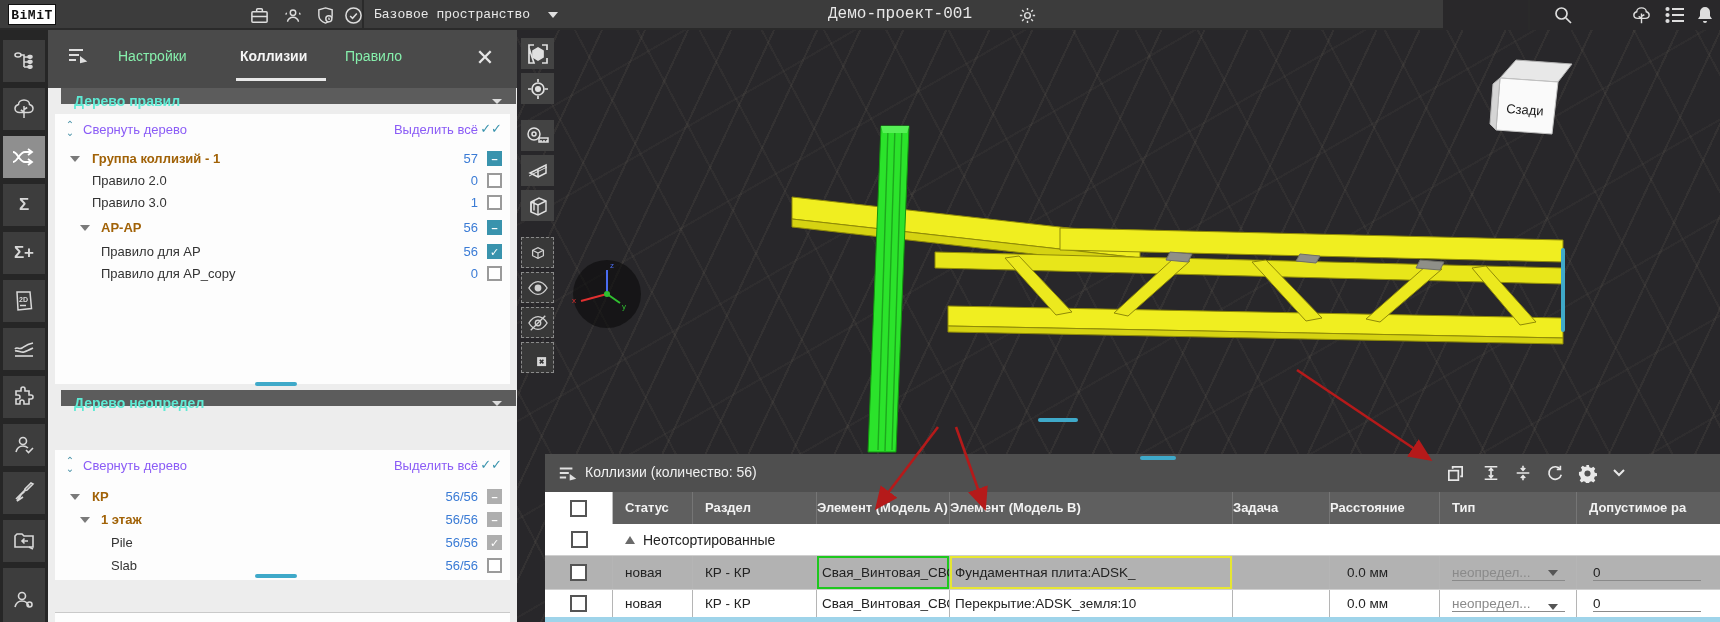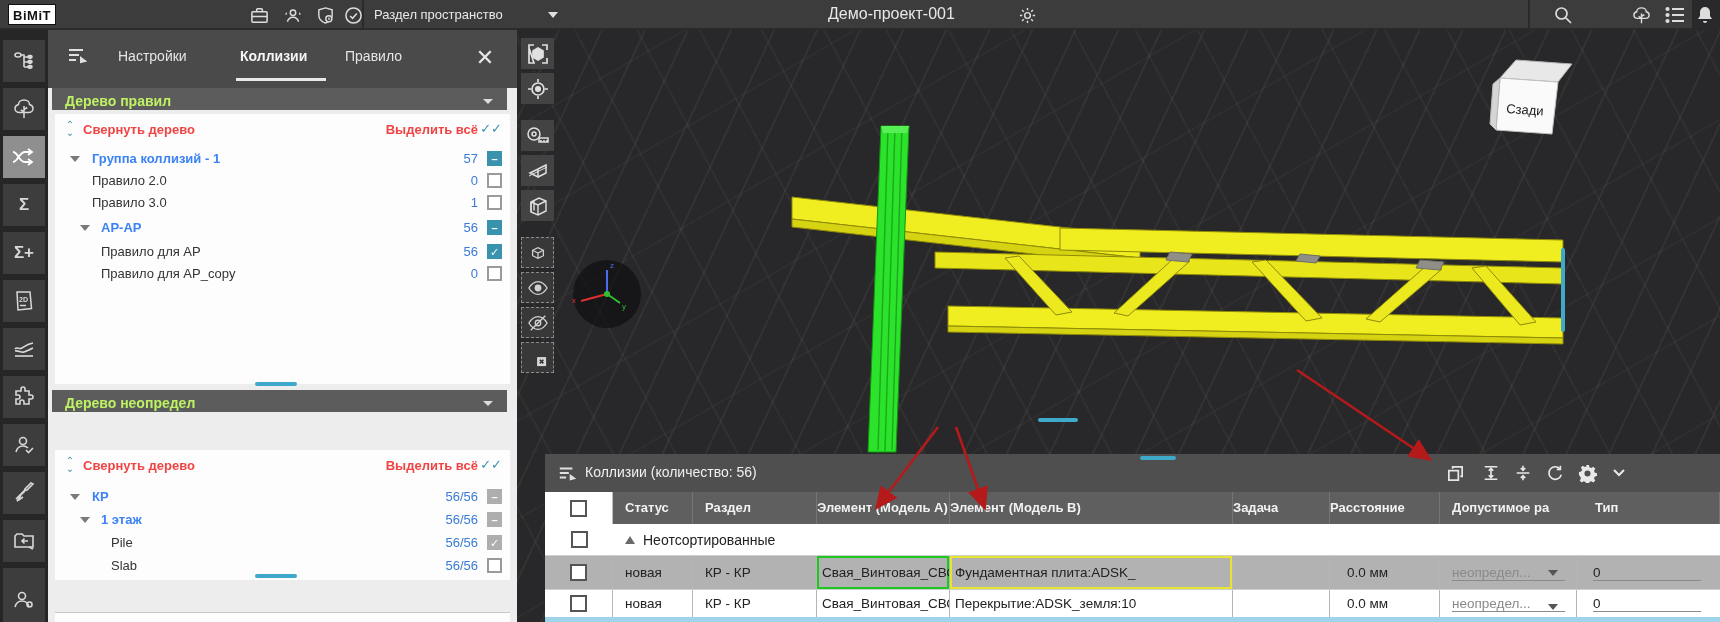--- a/index.html
+++ b/index.html
@@ -1,59 +1,59 @@
 <!DOCTYPE html>
 <html><head>
 <meta charset="utf-8">
 <style>
   * { margin:0; padding:0; box-sizing:border-box; }
   html,body { width:1720px; height:622px; overflow:hidden; background:#29282a;
     font-family:"Liberation Sans","DejaVu Sans",sans-serif; }
   .abs { position:absolute; }
 
   
-  .topbar { position:absolute; left:0; top:0; width:1692px; height:30px; background:#3c3c3c;
-    border-bottom:2px solid #2a2a2a; color:#e4e4e4; }
+  .topbar { position:absolute; left:0; top:0; width:1443px; height:30px; background:#3c3c3c;
+    border-bottom:2px solid #2a2a2a; color:#e4e4e4;font-family:Liberation Mono, monospace; }
   .logo { position:absolute; left:8px; top:4px; width:48px; height:21px; background:#fff;
     color:#111; font-weight:bold; font-size:13px; text-align:center; line-height:21px;
     border:1px solid #111; letter-spacing:0.5px; }
   .tb-ico { position:absolute; top:4px; width:22px; height:22px; display:flex; align-items:center; justify-content:center; cursor:pointer; }
   .tb-div { position:absolute; top:0; width:2px; height:30px; background:#2a2a2a; }
   .ws-label { position:absolute; left:374px; top:7px; font-size:13px; color:#e8e8e8; }
   .ws-caret { position:absolute; left:548px; top:12px; width:0; height:0;
     border-left:5px solid transparent; border-right:5px solid transparent; border-top:6px solid #e0e0e0; }
   .proj { position:absolute; left:828px; top:5px; font-size:16px; color:#e8e8e8; }
 
   
   .sidebar { position:absolute; left:0; top:30px; width:48px; height:592px; background:#262626; }
   .sb-btn { position:absolute; left:3px; width:42px; height:42px; background:#3d3d3d;
     display:flex; align-items:center; justify-content:center; color:#cfcfcf; cursor:pointer; }
   .sb-btn.active { background:#8f8f8f; color:#fff; }
   .sb-txt { font-size:17px; font-weight:bold; color:#d8d8d8; }
 
   
   .left-panel { position:absolute; left:48px; top:30px; width:469px; height:592px; background:#ededed; }
   .lp-header { position:absolute; left:0; top:0; width:469px; height:58px; background:#4a4a4a; }
-  .lp-tab { position:absolute; top:18px; font-size:14px; color:#e5e5e5; cursor:pointer; }
+  .lp-tab { position:absolute; top:18px; font-size:14px; color:#86efac; cursor:pointer; }
   .lp-tab.active { color:#f5f5f5; font-weight:bold; }
   .lp-tab-underline { position:absolute; left:188px; top:48px; width:90px; height:3px; background:#e8e8e8; }
   .close-x { position:absolute; left:424px; top:15px; width:26px; height:26px; color:#e8e8e8;
     font-size:22px; line-height:26px; text-align:center; cursor:pointer; }
-  .sec-head { position:absolute; left:4px; width:455px; height:22px; background:#5c5c5c;
-    color:#bef264; font-weight:bold; font-size:14px; line-height:26px; padding-left:13px; }
+  .sec-head { position:absolute; left:13px; width:455px; height:16px; background:#5c5c5c;
+    color:#5eead4; font-weight:bold; font-size:14px; line-height:26px; padding-left:13px; }
   .sec-caret { position:absolute; right:14px; top:11px; width:0; height:0;
     border-left:5px solid transparent; border-right:5px solid transparent; border-top:5px solid #dcdcdc; }
   .tree-block { position:absolute; left:7px; width:455px; background:#fdfdfd; }
   .ctrl-row { position:absolute; left:7px; width:455px; height:24px; background:#fdfdfd; }
-  .link-teal { font-size:13px; color:#ef4444; cursor:pointer;font-weight:bold; }
+  .link-teal { font-size:13px; color:#8b5cf6; cursor:pointer; }
   .updown { position:absolute; left:10px; top:3px; color:#4b93a9; font-size:10px; line-height:8px; text-align:center; width:10px; cursor:pointer; }
   .dblcheck { position:absolute; right:8px; top:3px; color:#3993ad; font-size:13px; font-weight:bold; cursor:pointer; }
   .trow { position:absolute; left:7px; width:455px; height:22px; font-size:13px; color:#333; background:#fdfdfd; cursor:pointer; }
   .trow .lbl { position:absolute; top:3px; white-space:nowrap; }
-  .trow .lbl.b { font-weight:bold; color:#3b82f6; }
+  .trow .lbl.b { font-weight:bold; color:#a16207; }
   .trow .cnt { position:absolute; right:32px; top:3px; color:#3a7bd5; font-size:13px; }
   .caret-d { position:absolute; top:8px; width:0; height:0; border-left:5px solid transparent;
     border-right:5px solid transparent; border-top:6px solid #7a7a7a; cursor:pointer; }
   .cb { position:absolute; right:8px; top:3px; width:15px; height:15px; border:2px solid #9a9a9a;
     background:#fff; cursor:pointer; font-size:11px; line-height:12px; text-align:center; color:#fff; }
   .cb.bi { background:#3993ad; border-color:#3993ad; }
   .cb.bi::after { content:"–"; font-weight:bold; }
   .cb.bc { background:#3993ad; border-color:#3993ad; }
   .cb.bc::after { content:"✓"; font-weight:bold; }
   .cb.gi { background:#aeaeae; border-color:#aeaeae; }
@@ -136,21 +136,21 @@
       </svg>
   </div>
   <div class="tb-ico" style="left:342px">
     <svg width="19" height="19" viewBox="0 0 20 20" fill="none" stroke="#ddd" stroke-width="1.6">
         <circle cx="10" cy="10" r="8"></circle>
         <path d="M6.5 10.5l2.5 2.5 4.5-5"></path>
       </svg>
   </div>
 
   <div class="tb-div" style="left:362px"></div>
-  <div class="ws-label">Раздел пространство</div>
+  <div class="ws-label">Базовое пространство</div>
   <div class="ws-caret"></div>
 
   <div class="proj">Демо-проект-001</div>
   <div class="tb-ico" style="left:1016px">
     <svg width="19" height="19" viewBox="0 0 20 20" fill="none" stroke="#ddd" stroke-width="1.5">
         <circle cx="10" cy="10" r="3"></circle>
         <path d="M10 2v2.5M10 15.5V18M2 10h2.5M15.5 10H18M4.3 4.3l1.8 1.8M13.9 13.9l1.8 1.8M15.7 4.3l-1.8 1.8M6.1 13.9l-1.8 1.8"></path>
       </svg>
   </div>
 
@@ -516,22 +516,22 @@
   <div class="col-head">
     <div class="ch-cb">
         <span class="tcb"></span>
       </div>
     <div class="ch-cell" style="width:80px">Статус</div>
     <div class="ch-cell" style="width:124px">Раздел</div>
     <div class="ch-cell center" style="width:133px">Элемент (Модель А)</div>
     <div class="ch-cell center" style="width:283px">Элемент (Модель В)</div>
     <div class="ch-cell center" style="width:97px">Задача</div>
     <div class="ch-cell center" style="width:110px">Расстояние</div>
+    <div class="ch-cell" style="width:137px">Тип</div>
     <div class="ch-cell" style="width:143px; border-right:none">Допустимое ра</div>
-    <div class="ch-cell" style="width:137px">Тип</div>
   </div>
 
   <div class="grow" style="top:70px; height:32px">
     <div class="td cbcol" style="width:68px; border-right:none">
         <span class="tcb"></span>
       </div>
     <div class="td" style="width:1107px; border-right:none; font-size:14px">
       <svg width="10" height="8" viewBox="0 0 10 8" style="margin-right:8px">
           <polygon points="5,0 10,8 0,8" fill="#6a6a6a"></polygon>
         </svg>

